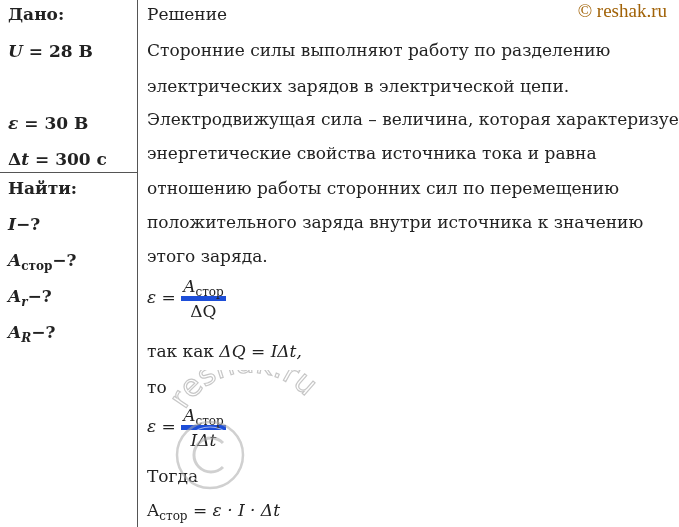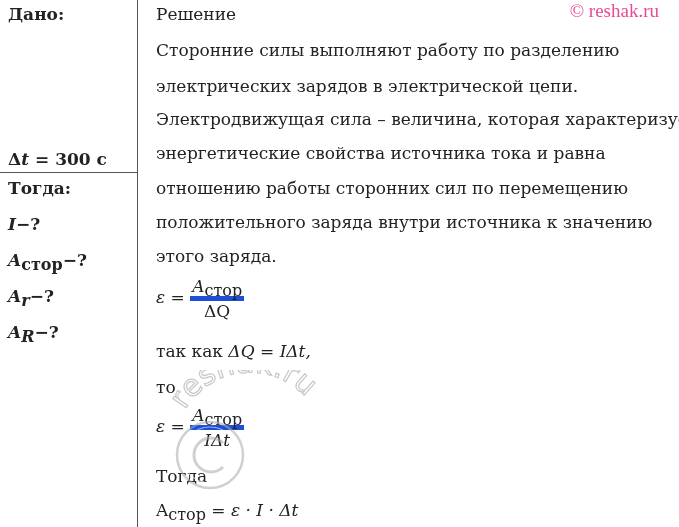--- a/index.html
+++ b/index.html
@@ -4,44 +4,46 @@
   <style>
     html, body { margin: 0; padding: 0; background: #ffffff; }
     body { width: 679px; height: 527px; position: relative; overflow: hidden;
       font-family: "DejaVu Serif", "Liberation Serif", serif; color: #222; }
     .given { position: absolute; left: 0; top: 0; width: 137px; height: 172px; }
     .find { position: absolute; left: 0; top: 173px; width: 137px; }
     .vline { position: absolute; left: 137px; top: 0; width: 1px; height: 527px; background: #555; }
     .hline { position: absolute; left: 0; top: 172px; width: 137px; height: 1px; background: #555; }
     .line { position: absolute; left: 8px; font-size: 17px; line-height: 20px; white-space: nowrap; font-weight: bold; }
     .sol { position: absolute; left: 147px; top: 0; width: 532px; }
-    .sline { position: absolute; left: 9px; font-size: 17px; line-height: 20px; white-space: nowrap; }
+    .sline { position: absolute; left: 0; font-size: 17px; line-height: 20px; white-space: nowrap; }
     .i { font-style: italic; }
-    sub { font-style: normal; font-size: 16px; vertical-align: -4px; line-height: 0; }
+    sub { font-style: normal; font-size: 12px; vertical-align: -4px; line-height: 0; }
     .frac { display: inline-block; vertical-align: middle; text-align: center; }
     .frac .num { display: block; border-bottom: 5px solid #1d4ed8; padding: 0 2px; line-height: 20px; }
     .frac .den { display: block; line-height: 20px; }
-    .copyright { position: absolute; right: 20px; top: 0; font-family: "Liberation Serif", serif; font-size: 19px; color: #ec4899; }
+    .copyright { position: absolute; right: 12px; top: 0; font-family: "Liberation Serif", serif; font-size: 19px; color: #a16207; }
     .watermark { position: absolute; left: 165px; top: 370px; width: 170px; height: 140px; pointer-events: none; opacity: 0.55; }
   </style>
 </head>
 <body>
 
 <div class="copyright">© reshak.ru</div>
 
 <div class="vline"></div>
 <div class="hline"></div>
 
 <div class="given">
   <div class="line" style="top:4px">Дано:</div>
+  <div class="line" style="top:41px"><span class="i">U</span><span> = 28 В</span></div>
+  <div class="line" style="top:113px"><span class="i">ε</span><span> = 30 В</span></div>
   <div class="line" style="top:149px"><span>Δ</span><span class="i">t</span><span> = 300 с</span></div>
 </div>
 
 <div class="find">
-  <div class="line" style="top:5px">Тогда:</div>
+  <div class="line" style="top:5px">Найти:</div>
   <div class="line" style="top:41px"><span class="i">I</span><span>−?</span></div>
   <div class="line" style="top:77px"><span class="i">A</span><sub>стор</sub><span>−?</span></div>
   <div class="line" style="top:113px"><span class="i">A</span><sub class="i">r</sub><span>−?</span></div>
   <div class="line" style="top:149px"><span class="i">A</span><sub class="i">R</sub><span>−?</span></div>
 </div>
 
 <div class="sol">
   <div class="sline" style="top:4px">Решение</div>
   <div class="sline" style="top:40px">Сторонние силы выполняют работу по разделению</div>
   <div class="sline" style="top:76px">электрических зарядов в электрической цепи.</div>

